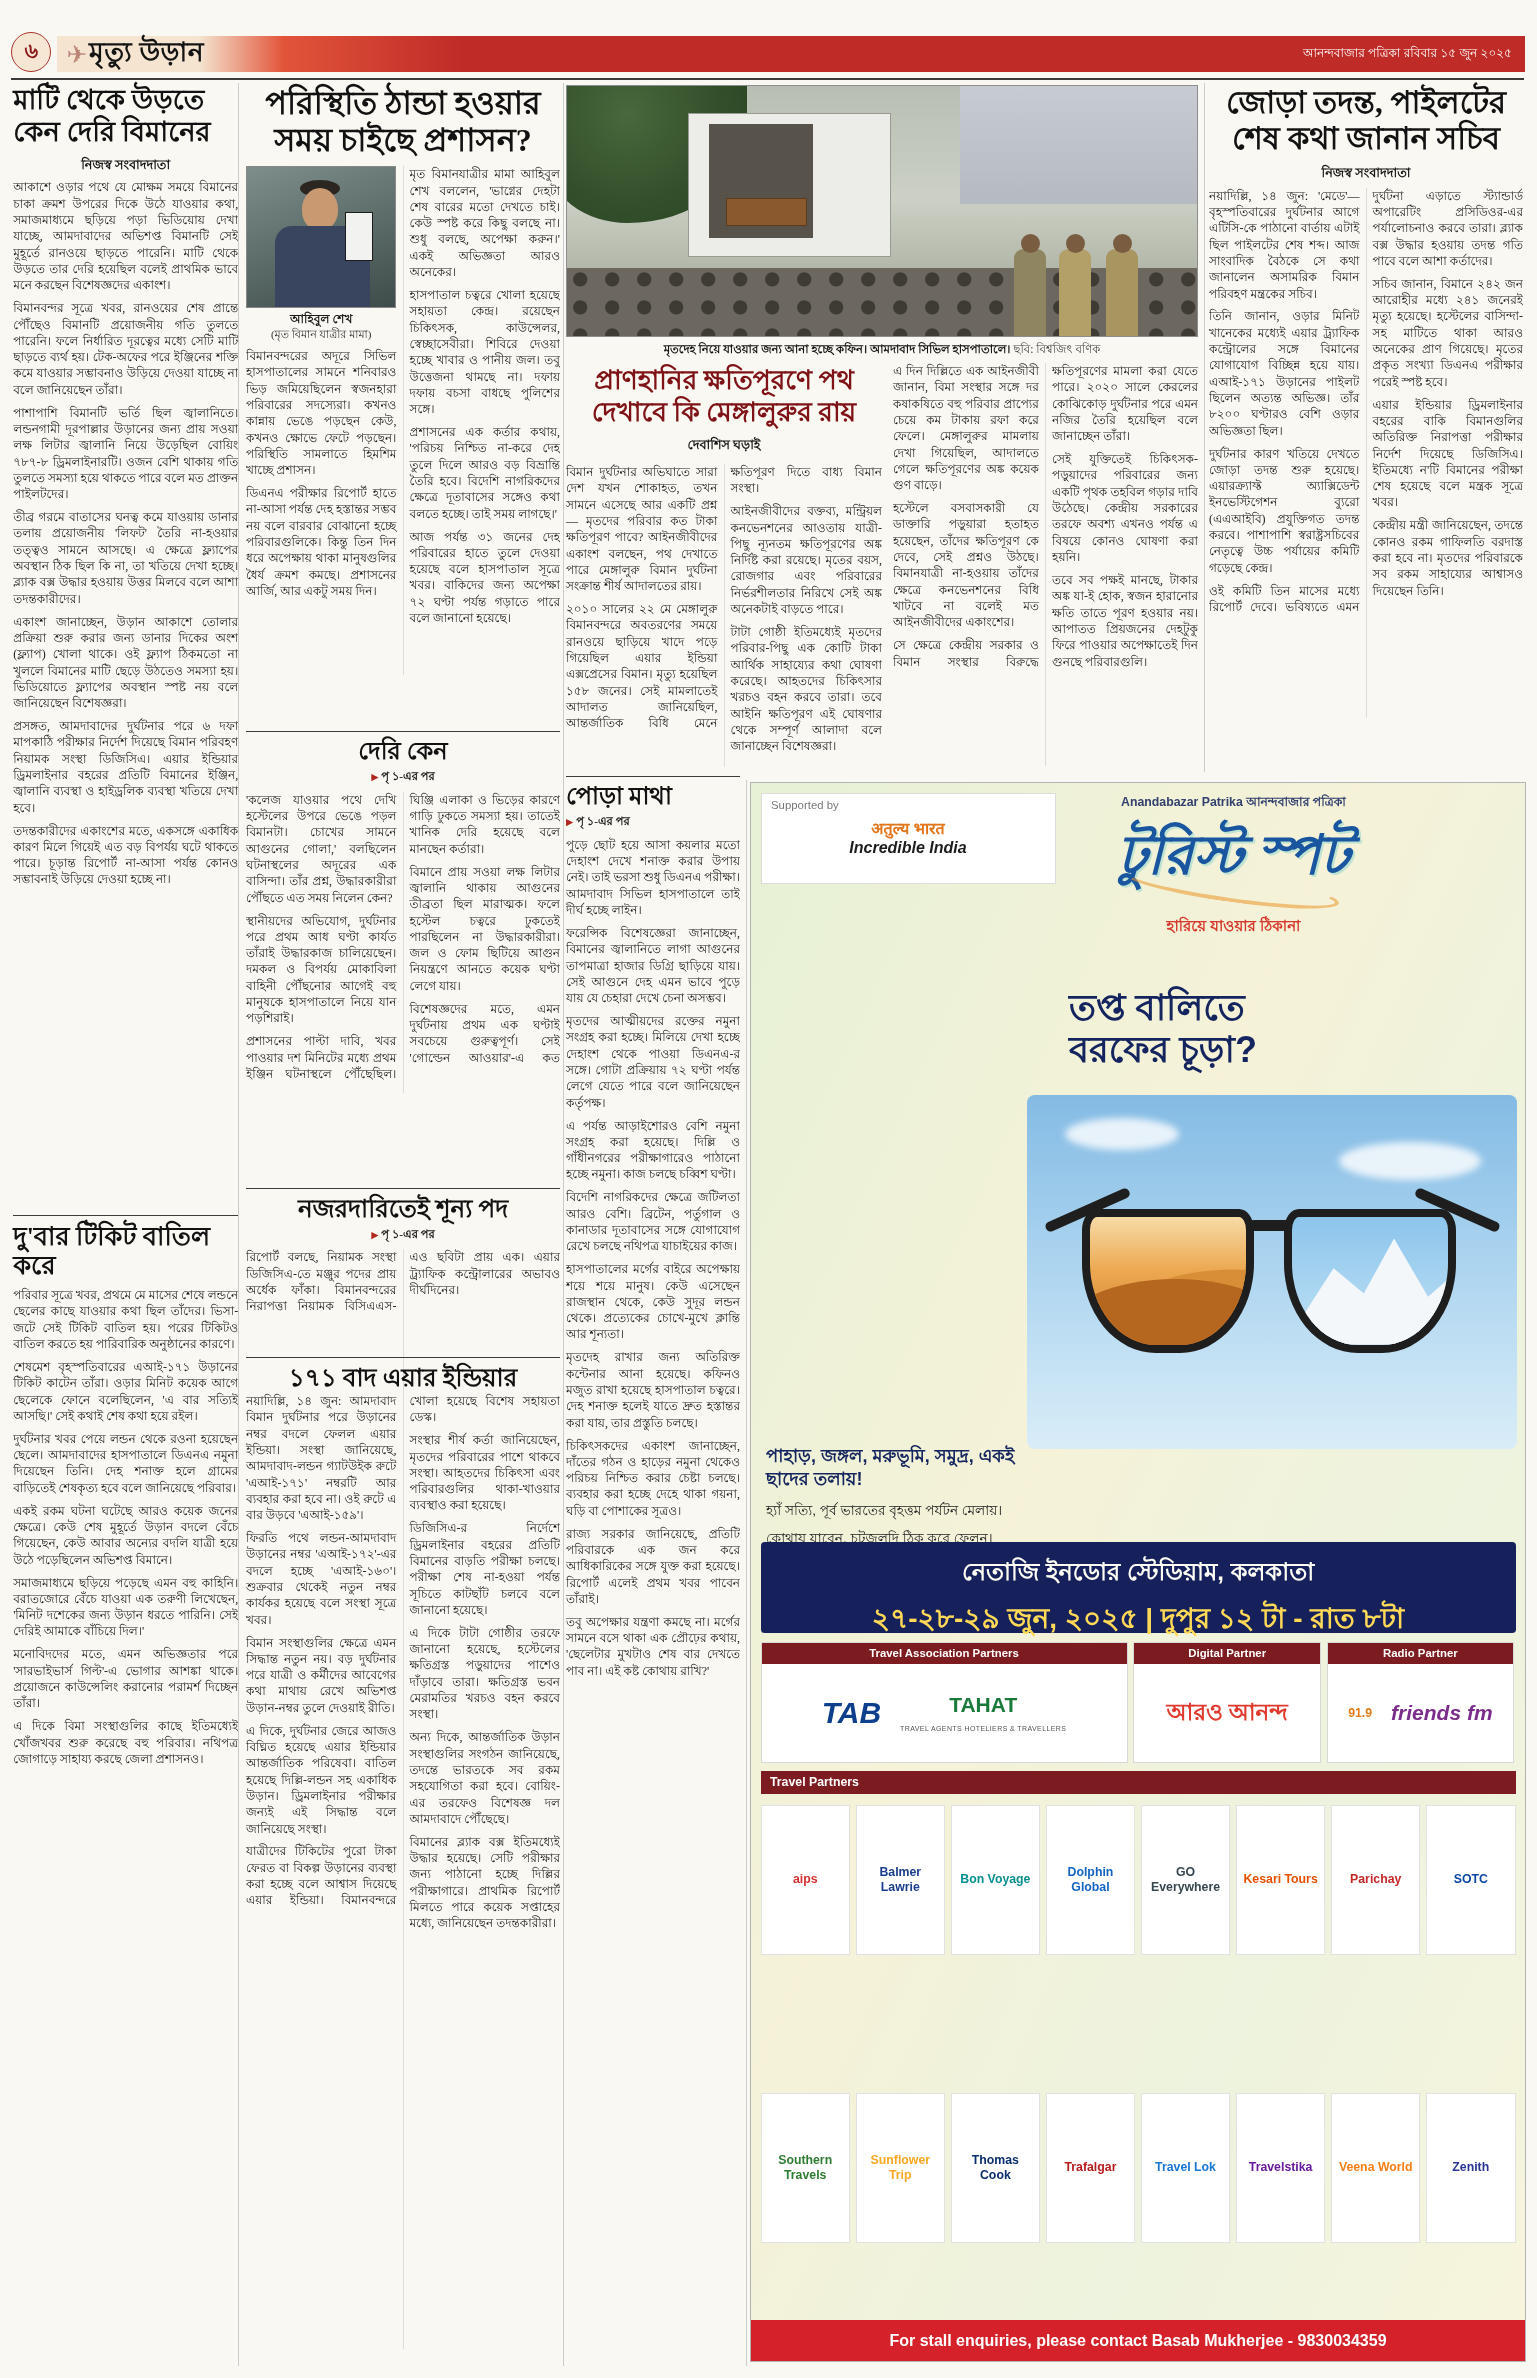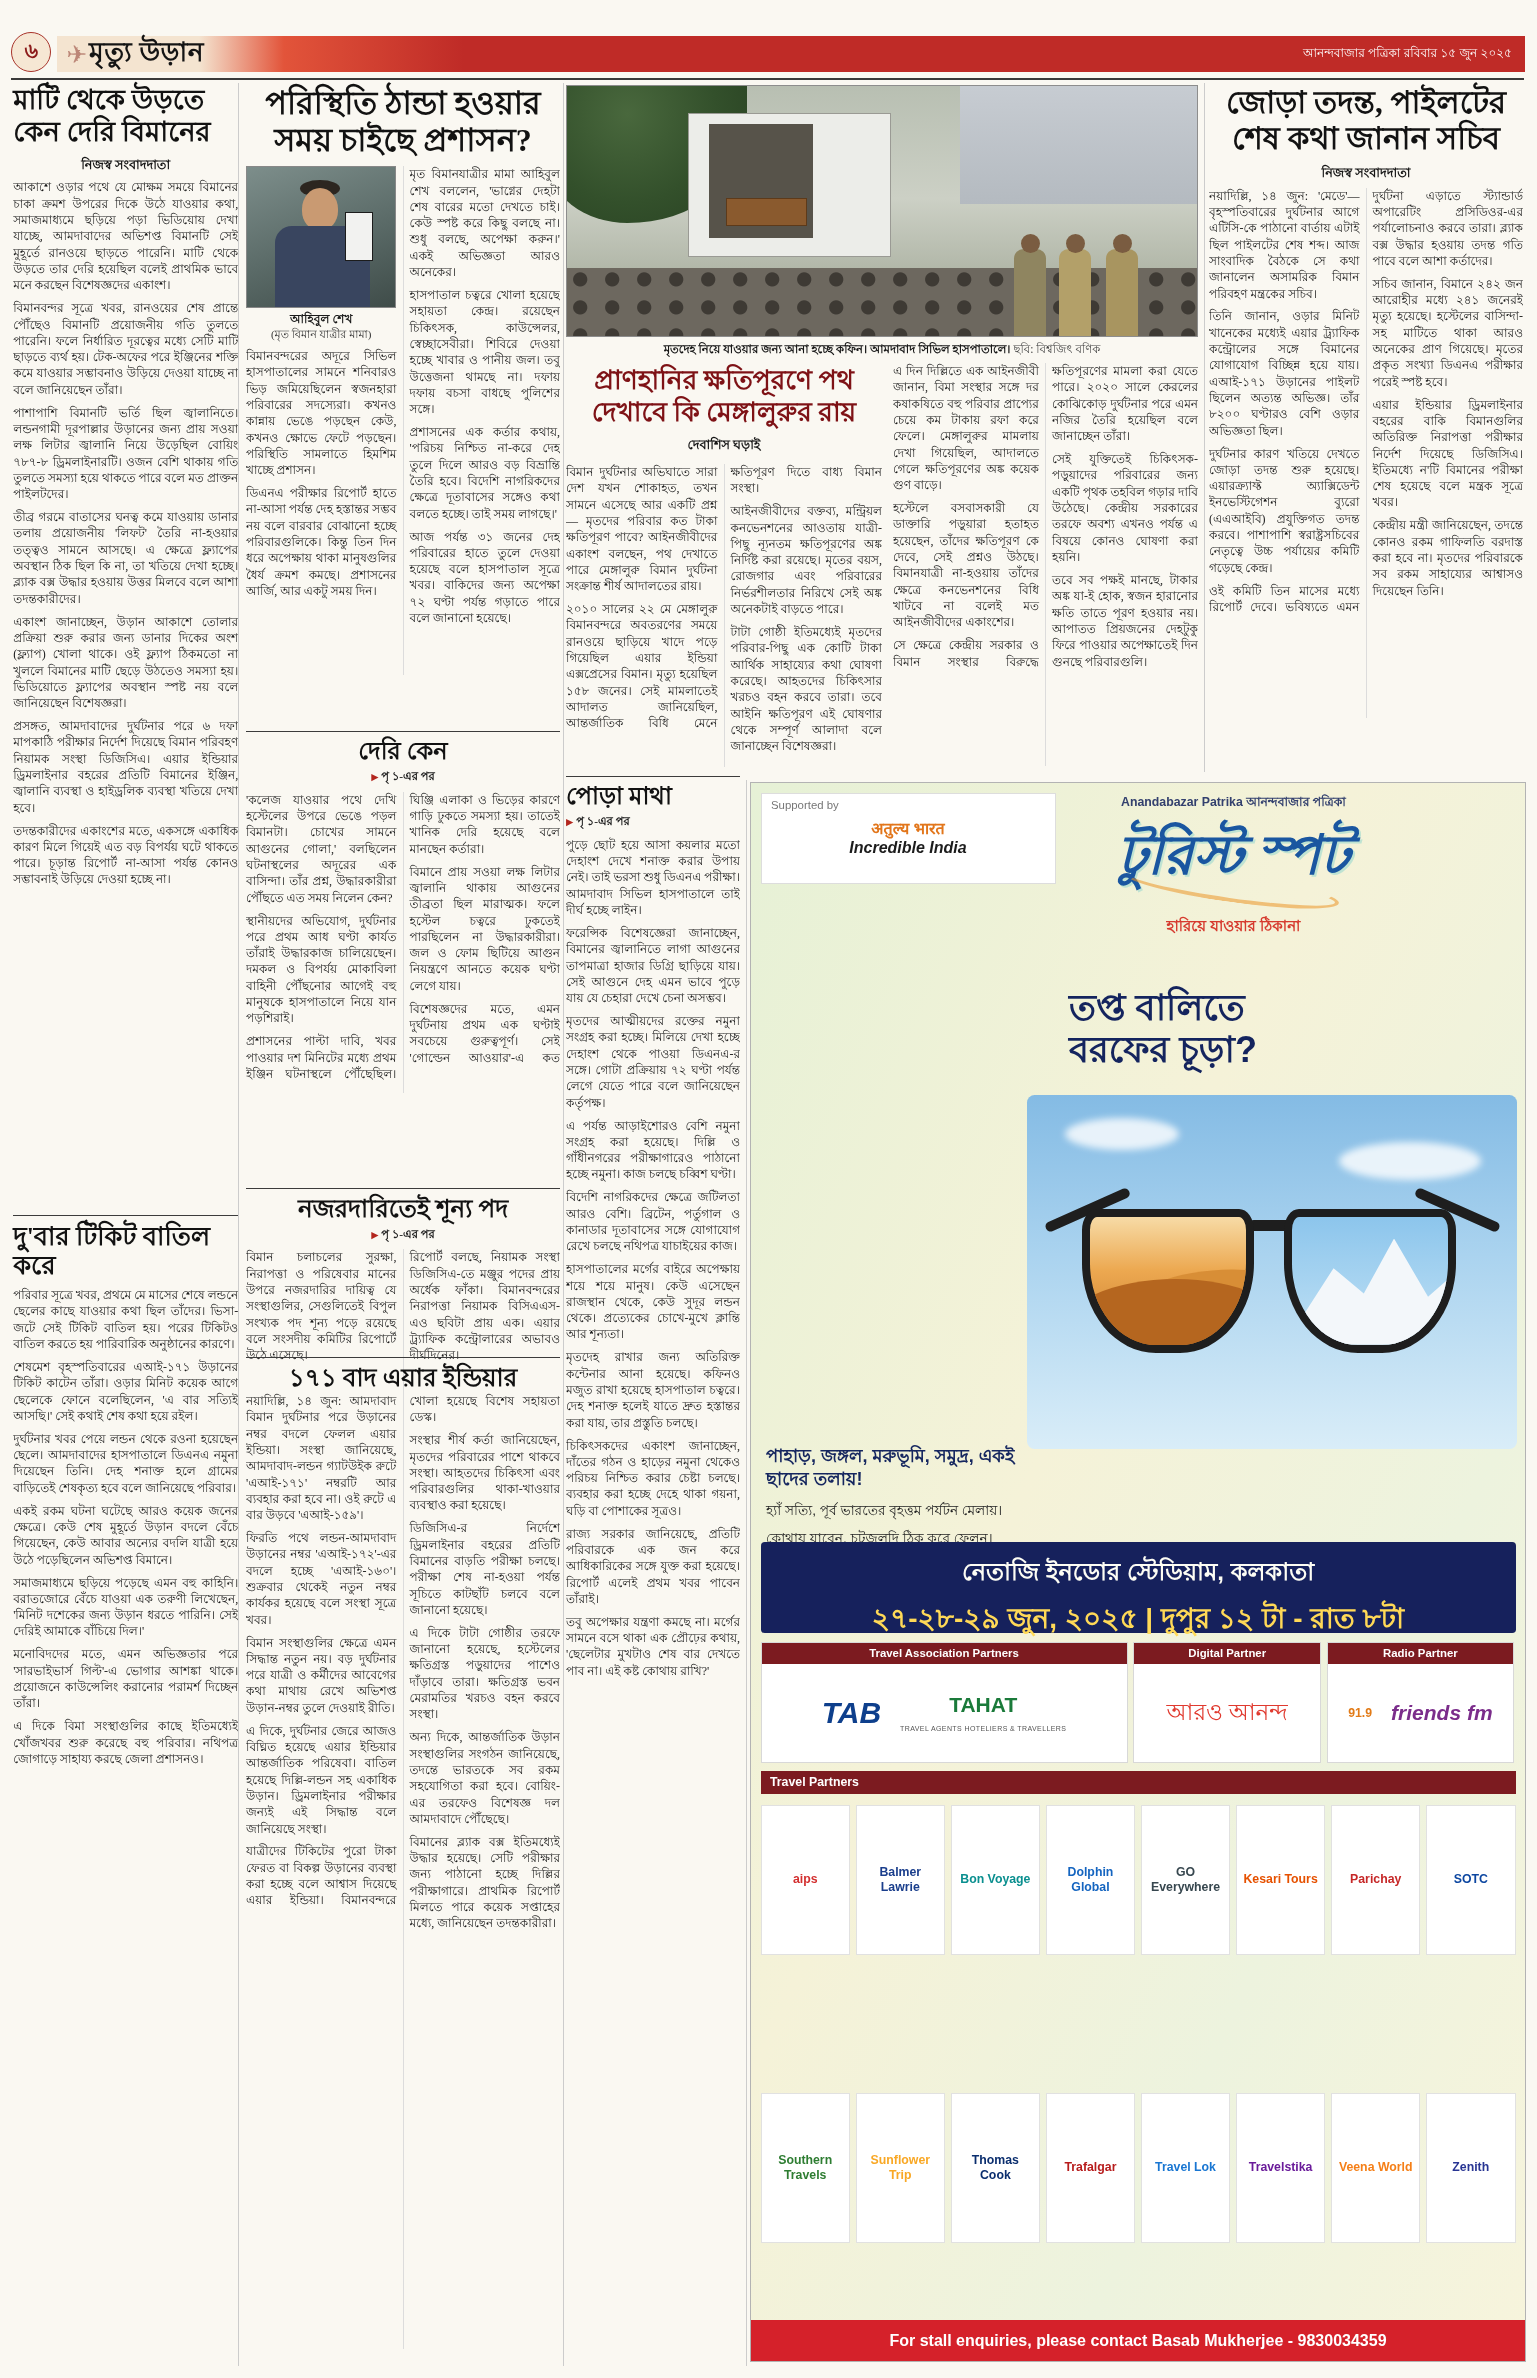--- a/index.html
+++ b/index.html
@@ -153,21 +153,21 @@
   #ad .venue2 { font-size:28px; font-weight:bold; color:#ffd957; margin-top:3.8px; }
   #ad .psections { position:absolute; left:9.5px; top:859px; width:755px; height:121px; display:flex; gap:5.7px; }
   #ad .psec { display:flex; flex-direction:column; border:0.9px solid #d8d8d8; }
   #ad .psec.w1 { width:367px; } #ad .psec.w2 { width:188px; } #ad .psec.w3 { width:187px; }
   #ad .psec-h { background:#7c1b20; color:#fff; font-size:11.4px; font-weight:bold; text-align:center; height:21px; line-height:21px; }
   #ad .psec-b { background:#fff; flex:1; display:flex; align-items:center; justify-content:center; gap:19px; }
   #ad .tab-logo { font-size:30px; font-weight:bold; color:#0e3f8c; font-style:italic; }
   #ad .tahat-wrap { text-align:center; }
   #ad .tahat-logo { font-size:21px; font-weight:bold; color:#1a7a3a; }
   #ad .tahat-sub { font-size:7px; color:#555; letter-spacing:0.4px; }
-  #ad .digital-logo { font-size:23px; font-weight:normal; color:#e03a2f; font-family:"Liberation Serif",serif; }
+  #ad .digital-logo { font-size:23px; font-weight:bold; color:#e03a2f; font-family:"Liberation Serif",serif; }
   #ad .radio-freq { font-size:12.3px; font-weight:bold; color:#e27b18; }
   #ad .radio-logo { font-size:21px; font-weight:bold; color:#7b2d8b; font-style:italic; }
   #ad .tp-strip { position:absolute; left:9.5px; top:988px; width:755px; height:23px; background:#7c1b20; color:#fff;
     font-size:12.3px; font-weight:bold; line-height:23px; padding-left:9.5px; }
   #ad .tp-grid { position:absolute; left:9.5px; top:1022px; width:755px; display:grid;
     grid-template-columns:repeat(8,1fr); column-gap:5.7px; row-gap:138px; }
   #ad .tp-logo { height:150px; background:#fff; border:0.9px solid #e1e1e1; display:flex; align-items:center; justify-content:center;
     text-align:center; font-size:12.3px; font-weight:bold; padding:3.8px; line-height:1.25; }
   #ad .ad-footer { position:absolute; left:0; top:1537px; width:774px; height:42px; background:#d5212a; color:#fff;
     text-align:center; font-size:16px; font-weight:bold; line-height:42px; }
@@ -246,21 +246,20 @@
       <p>প্রশাসনের পাল্টা দাবি, খবর পাওয়ার দশ মিনিটের মধ্যে প্রথম ইঞ্জিন ঘটনাস্থলে পৌঁছেছিল। ঘিঞ্জি এলাকা ও ভিড়ের কারণে গাড়ি ঢুকতে সমস্যা হয়। তাতেই খানিক দেরি হয়েছে বলে মানছেন কর্তারা।</p>
       <p>বিমানে প্রায় সওয়া লক্ষ লিটার জ্বালানি থাকায় আগুনের তীব্রতা ছিল মারাত্মক। ফলে হস্টেল চত্বরে ঢুকতেই পারছিলেন না উদ্ধারকারীরা। জল ও ফোম ছিটিয়ে আগুন নিয়ন্ত্রণে আনতে কয়েক ঘণ্টা লেগে যায়।</p>
       <p>বিশেষজ্ঞদের মতে, এমন দুর্ঘটনায় প্রথম এক ঘণ্টাই সবচেয়ে গুরুত্বপূর্ণ। সেই 'গোল্ডেন আওয়ার'-এ কত জনকে বাঁচানো গিয়েছে, তা নিয়ে প্রশ্ন থাকছেই।</p>
     </div>
 </article>
 
 <article id="c3" class="sect-top">
   <h2 class="headline">নজরদারিতেই শূন্য পদ</h2>
   <div class="continued"><span class="arrow">▶</span> <span>পৃ ১-এর পর</span></div>
   <div class="body-text cols-2">
-      <p>বিমান চলাচলের সুরক্ষা, নিরাপত্তা ও পরিষেবার মানের উপরে নজরদারির দায়িত্ব যে সংস্থাগুলির, সেগুলিতেই বিপুল সংখ্যক পদ শূন্য পড়ে রয়েছে বলে সংসদীয় কমিটির রিপোর্টে উঠে এসেছে।</p>
       <p>রিপোর্ট বলছে, নিয়ামক সংস্থা ডিজিসিএ-তে মঞ্জুর পদের প্রায় অর্ধেক ফাঁকা। বিমানবন্দরের নিরাপত্তা নিয়ামক বিসিএএস-এও ছবিটা প্রায় এক। এয়ার ট্র্যাফিক কন্ট্রোলারের অভাবও দীর্ঘদিনের।</p>
     </div>
 </article>
 
 <article id="c4" class="sect-top">
   <h2 class="headline">১৭১ বাদ এয়ার ইন্ডিয়ার</h2>
   <div class="body-text cols-2">
       <p>নয়াদিল্লি, ১৪ জুন: আমদাবাদ বিমান দুর্ঘটনার পরে উড়ানের নম্বর বদলে ফেলল এয়ার ইন্ডিয়া। সংস্থা জানিয়েছে, আমদাবাদ-লন্ডন গ্যাটউইক রুটে 'এআই-১৭১' নম্বরটি আর ব্যবহার করা হবে না। ওই রুটে এ বার উড়বে 'এআই-১৫৯'।</p>
       <p>ফিরতি পথে লন্ডন-আমদাবাদ উড়ানের নম্বর 'এআই-১৭২'-এর বদলে হচ্ছে 'এআই-১৬০'। শুক্রবার থেকেই নতুন নম্বর কার্যকর হয়েছে বলে সংস্থা সূত্রে খবর।</p>
       <p>বিমান সংস্থাগুলির ক্ষেত্রে এমন সিদ্ধান্ত নতুন নয়। বড় দুর্ঘটনার পরে যাত্রী ও কর্মীদের আবেগের কথা মাথায় রেখে অভিশপ্ত উড়ান-নম্বর তুলে দেওয়াই রীতি।</p>

